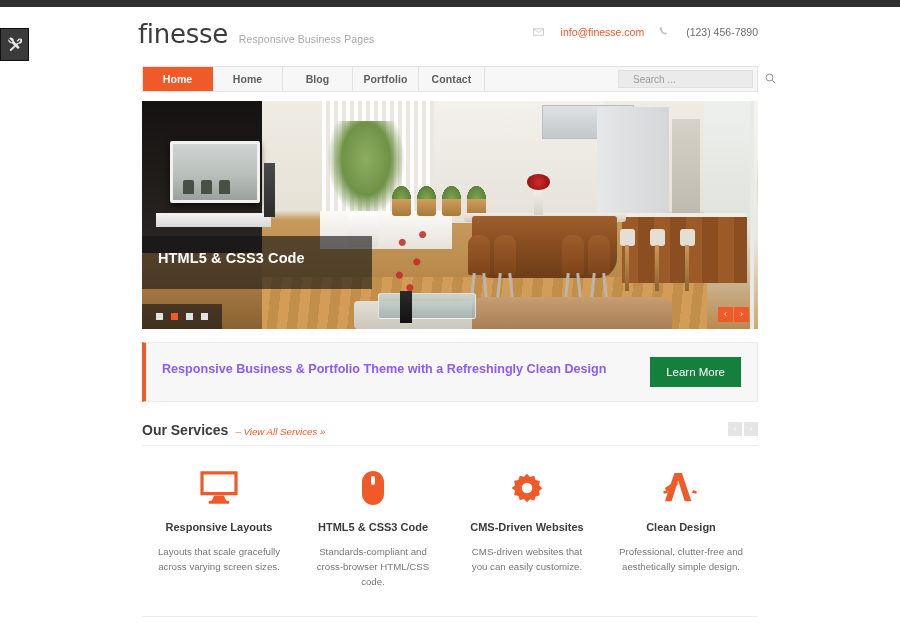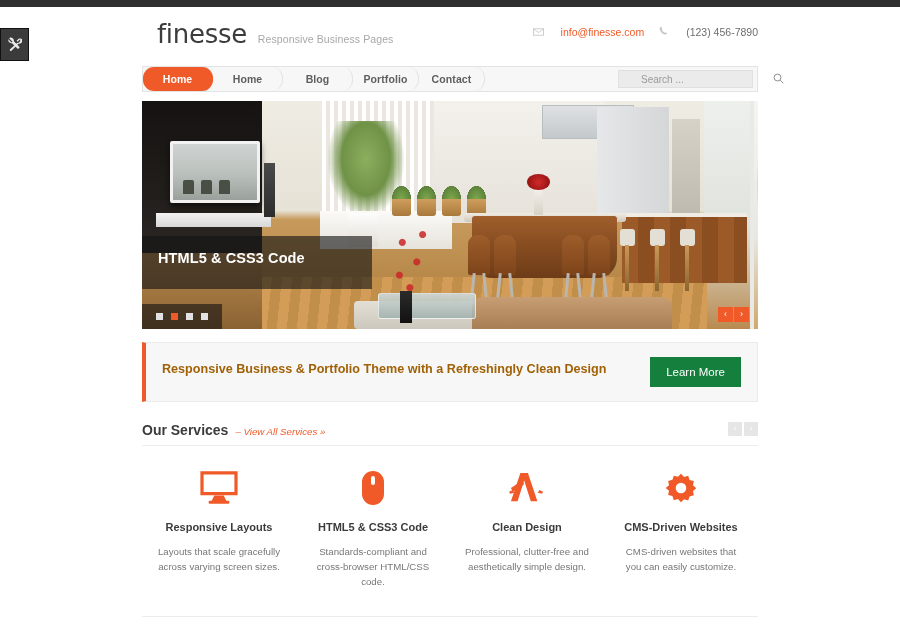--- a/index.html
+++ b/index.html
@@ -33,21 +33,21 @@
     position: absolute; left: 120px; top: 7px;
     width: 660px; height: 620px;
     background: #ffffff;
   }
 
   
   .header {
     position: relative; height: 50px;
     padding: 10px 22px 0 22px;
   }
-  .logo-wrap { position: absolute; left: 37px; top: 12px; display: flex; align-items: baseline; }
+  .logo-wrap { position: absolute; left: 18px; top: 12px; display: flex; align-items: baseline; }
   .logo {
     font-size: 26px; font-weight: 400; color: #3c3c3c;
     letter-spacing: -0.3px; font-family: "DejaVu Sans", sans-serif;
   }
   .tagline {
     font-size: 10.5px; color: #a8a8a8; margin-left: 11px; letter-spacing: .1px;
   }
   .contact-wrap {
     position: absolute; right: 22px; top: 19px;
     display: flex; align-items: center; gap: 15px;
@@ -63,30 +63,30 @@
     position: relative; margin: 9px 22px 0 22px;
     height: 26px;
     background: #f7f7f7;
     border: 1px solid #e3e3e3;
     display: flex; align-items: stretch;
   }
   .nav-item {
     display: flex; align-items: center; justify-content: center;
     font-size: 10.5px; font-weight: bold; color: #5e5e5e;
     border-right: 1px solid #e3e3e3;
-    cursor: pointer; letter-spacing: .1px; border-radius: 11px;
+    cursor: pointer; letter-spacing: .1px;
   }
   .nav-item.w1 { width: 70px; }
   .nav-item.w2 { width: 66px; }
   .nav-item.active { background: #ef5a28; color: #ffffff; border-right-color: #ef5a28; }
   .nav-spacer { flex: 1; }
   .search-box {
     width: 135px; margin: 3px 4px 3px 0;
     background: #ebebeb; border: 1px solid #e0e0e0;
-    display: flex; align-items: center; padding: 0 22px;
+    display: flex; align-items: center; padding: 0 14px;
     cursor: text;
   }
   .search-input {
     flex: 1; border: none; background: transparent; outline: none;
     font-size: 10px; color: #8a8a8a; font-family: "Liberation Sans", sans-serif;
   }
   .search-input::placeholder { color: #9a9a9a; }
 
   
   .slider {
@@ -294,21 +294,21 @@
   
   .callout {
     position: relative; margin: 13px 22px 0 22px;
     background: #f7f7f7; border: 1px solid #ebebeb;
     border-left: 4px solid #ef5a28;
     padding: 13px 16px 14px 16px;
     display: flex; align-items: center; gap: 16px; min-height: 60px;
   }
   .callout-body { flex: 1; }
   .callout-title {
-    font-size: 12.6px; font-weight: bold; color: #a16207; margin-bottom: 6px;
+    font-size: 12.6px; font-weight: bold; color: #8b5cf6; margin-bottom: 6px;
   }
   .callout-text { font-size: 9.7px; line-height: 1.5; color: #666; }
   .learn-more {
     background: #15803d; color: #fff; border: none;
     padding: 9px 16px; font-size: 11.5px; cursor: pointer;
     font-family: "Liberation Sans", sans-serif; white-space: nowrap;
   }
 
   
   .section { margin: 0 22px; position: relative; }
@@ -535,41 +535,41 @@
               <rect x="1" y="1" width="22" height="34" rx="11"></rect>
               <rect x="10" y="6" width="4" height="9" rx="2" fill="#ffffff"></rect>
             </svg>
           </div>
           <div class="service-name">HTML5 &amp; CSS3 Code</div>
           <div class="service-desc">Standards-compliant and cross-browser HTML/CSS code.</div>
         </div>
 
         <div class="service">
           <div class="service-icon">
+            <svg width="34" height="34" viewBox="0 0 36 36" fill="#ef5a28">
+              <path d="M18 0l3.2 3.4 4.4-1.3 1.5 4.4 4.5 1.2-.9 4.5 3.5 3-3.5 3 .9 4.5-4.5 1.2-1.5 4.4-4.4-1.3L18 30l-3.2-3.4-4.4 1.3-1.5-4.4-4.5-1.2.9-4.5L1.8 15l3.5-3-.9-4.5 4.5-1.2 1.5-4.4 4.4 1.3z" transform="translate(0,3)"></path>
+              <circle cx="18" cy="18" r="5.6" fill="#ffffff"></circle>
+            </svg>
+          </div>
+          <div class="service-name">CMS-Driven Websites</div>
+          <div class="service-desc">CMS-driven websites that you can easily customize.</div>
+        </div>
+
+        <div class="service">
+          <div class="service-icon">
             <svg width="40" height="34" viewBox="0 0 42 36" fill="#ef5a28">
               <path d="M14 2l8 0 10 30-7 0-7-22-7 22-7 0z"></path>
               <path d="M4 18l12-8 2 4-12 8z" fill="#ef5a28"></path>
               <path d="M2 22l4-2 1.5 3-4.5 1z"></path>
               <path d="M38 22l-4-2-1.5 3 4.5 1z"></path>
             </svg>
           </div>
           <div class="service-name">Clean Design</div>
           <div class="service-desc">Professional, clutter-free and aesthetically simple design.</div>
         </div>
-
-        <div class="service">
-          <div class="service-icon">
-            <svg width="34" height="34" viewBox="0 0 36 36" fill="#ef5a28">
-              <path d="M18 0l3.2 3.4 4.4-1.3 1.5 4.4 4.5 1.2-.9 4.5 3.5 3-3.5 3 .9 4.5-4.5 1.2-1.5 4.4-4.4-1.3L18 30l-3.2-3.4-4.4 1.3-1.5-4.4-4.5-1.2.9-4.5L1.8 15l3.5-3-.9-4.5 4.5-1.2 1.5-4.4 4.4 1.3z" transform="translate(0,3)"></path>
-              <circle cx="18" cy="18" r="5.6" fill="#ffffff"></circle>
-            </svg>
-          </div>
-          <div class="service-name">CMS-Driven Websites</div>
-          <div class="service-desc">CMS-driven websites that you can easily customize.</div>
-        </div>
       </div>
     </div>
 
     <div class="section">
       <div class="section-head">
         
         
         
       </div>
     </div>

